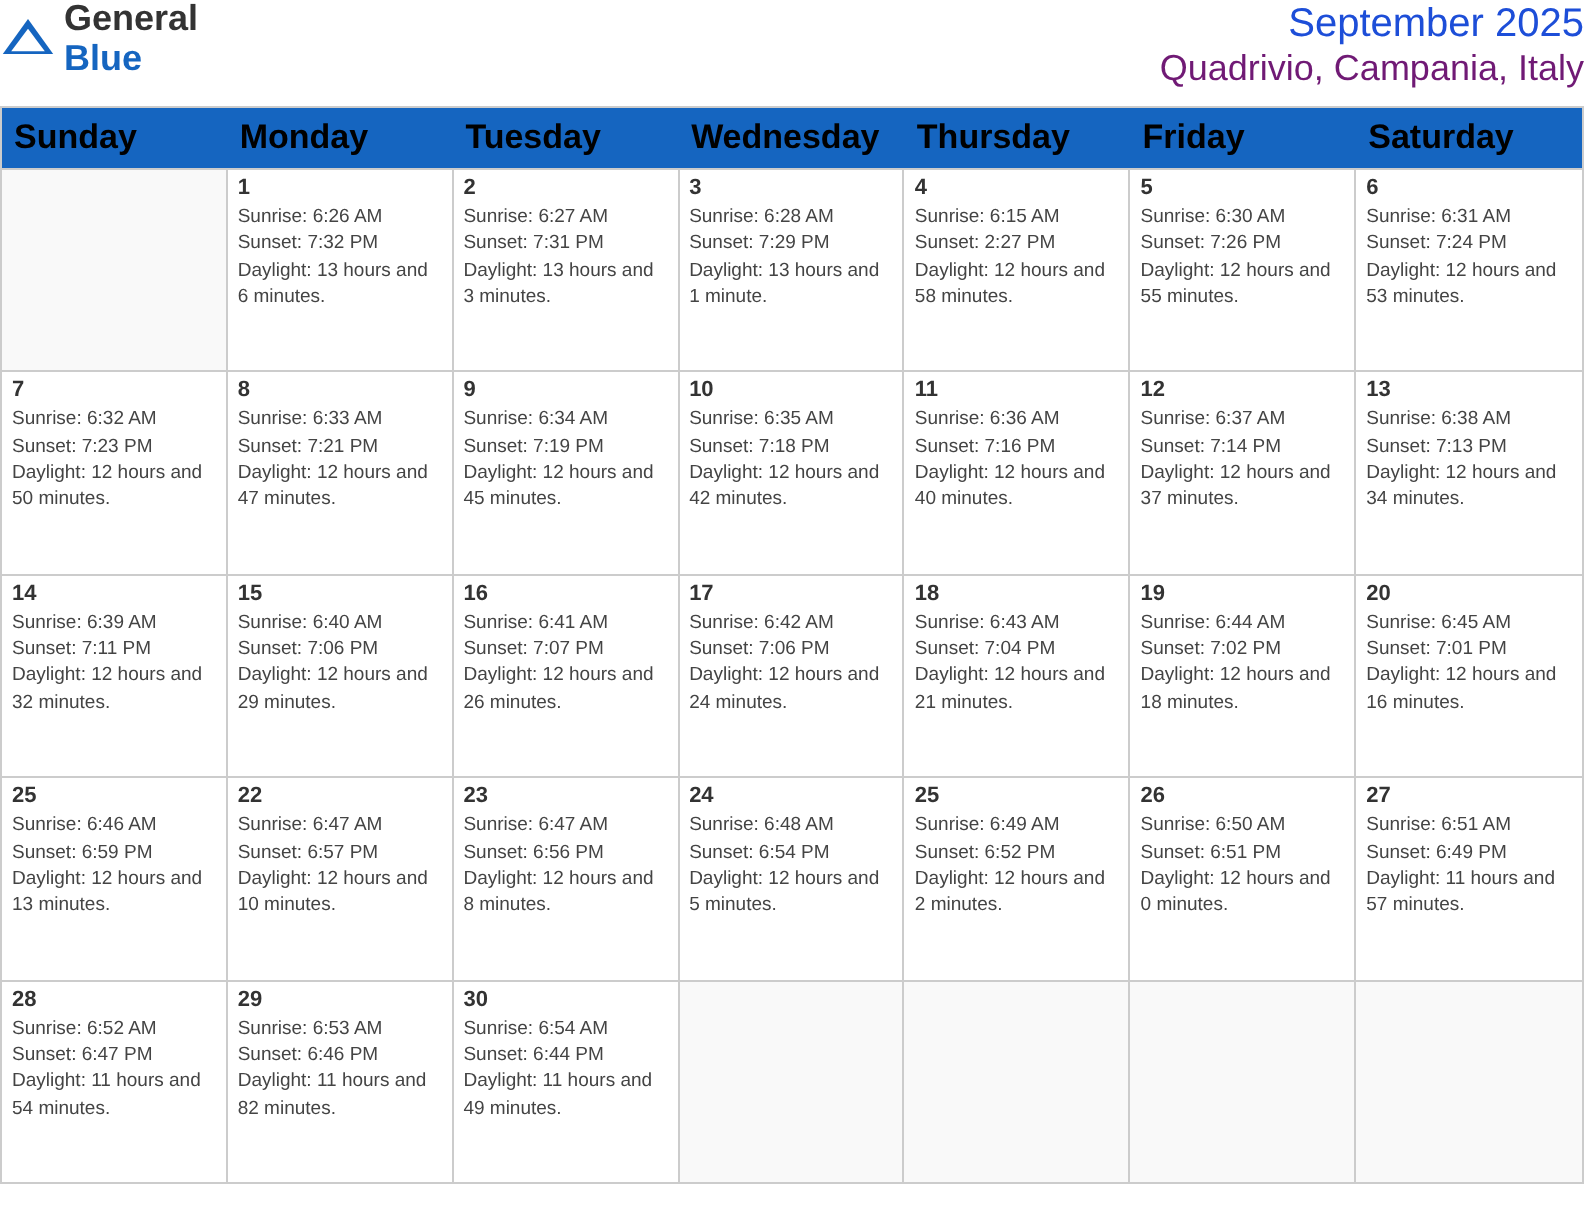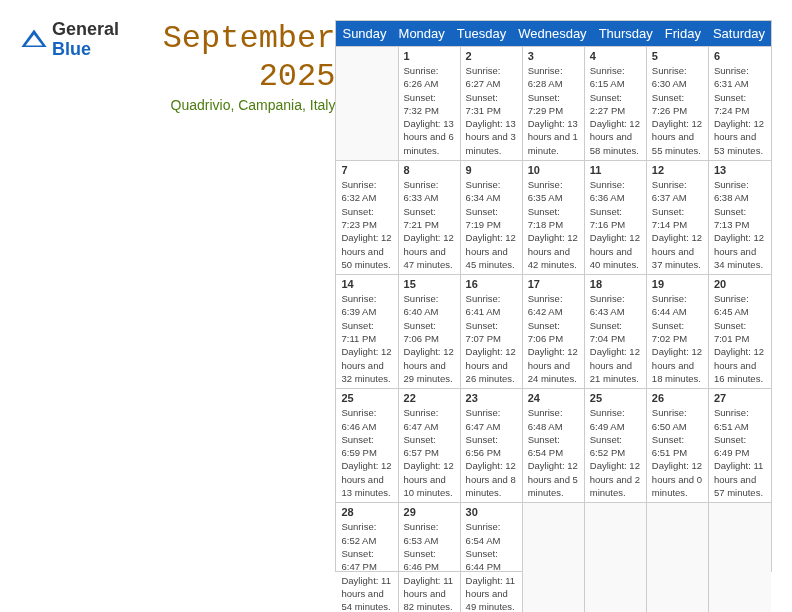--- a/index.html
+++ b/index.html
@@ -6,22 +6,23 @@
     body {
       width: 792px;
       height: 612px;
       font-family: Arial, sans-serif;
       background: #fff;
       overflow: hidden;
     }
     .page {
       width: 792px;
       height: 592px;
-      padding: 20px;
-      display: flex;
+      padding: 0;
+      display: flex;
+      flex-direction: column;
     }
     .header {
       display: flex;
       justify-content: space-between;
       align-items: flex-start;
       margin-bottom: 8px;
     }
     .logo {
       display: flex;
       align-items: center;
@@ -35,45 +36,44 @@
     .logo-text .general { color: #333; }
     .logo-text .blue { color: #1565c0; }
     .logo-icon {
       width: 28px;
       height: 28px;
     }
     .title-block {
       text-align: right;
     }
     .month-title {
-      font-size: 32px;
+      font-size: 20px;
       font-weight: normal;
-      color: #a16207;
+      color: #1d4ed8;
       line-height: 1.2;
-      font-family: Liberation Mono, monospace;
     }
     .location-title {
-      font-size: 14px;
-      color: #4d7c0f;
+      font-size: 18px;
+      color: #701a75;
     }
     .calendar {
       flex: 1;
       display: flex;
       flex-direction: column;
       border: 1px solid #ccc;
     }
     .cal-header {
       display: grid;
       grid-template-columns: repeat(7, 1fr);
       background: #1565c0;
     }
     .cal-header-cell {
-      color: #ffffff;
-      font-size: 13px;
-      font-weight: normal;
+      color: #000000;
+      font-size: 17px;
+      font-weight: bold;
       padding: 5px 6px;
       text-align: left;
     }
     .cal-body {
       display: flex;
       flex-direction: column;
       flex: 1;
     }
     .cal-week {
       display: grid;

